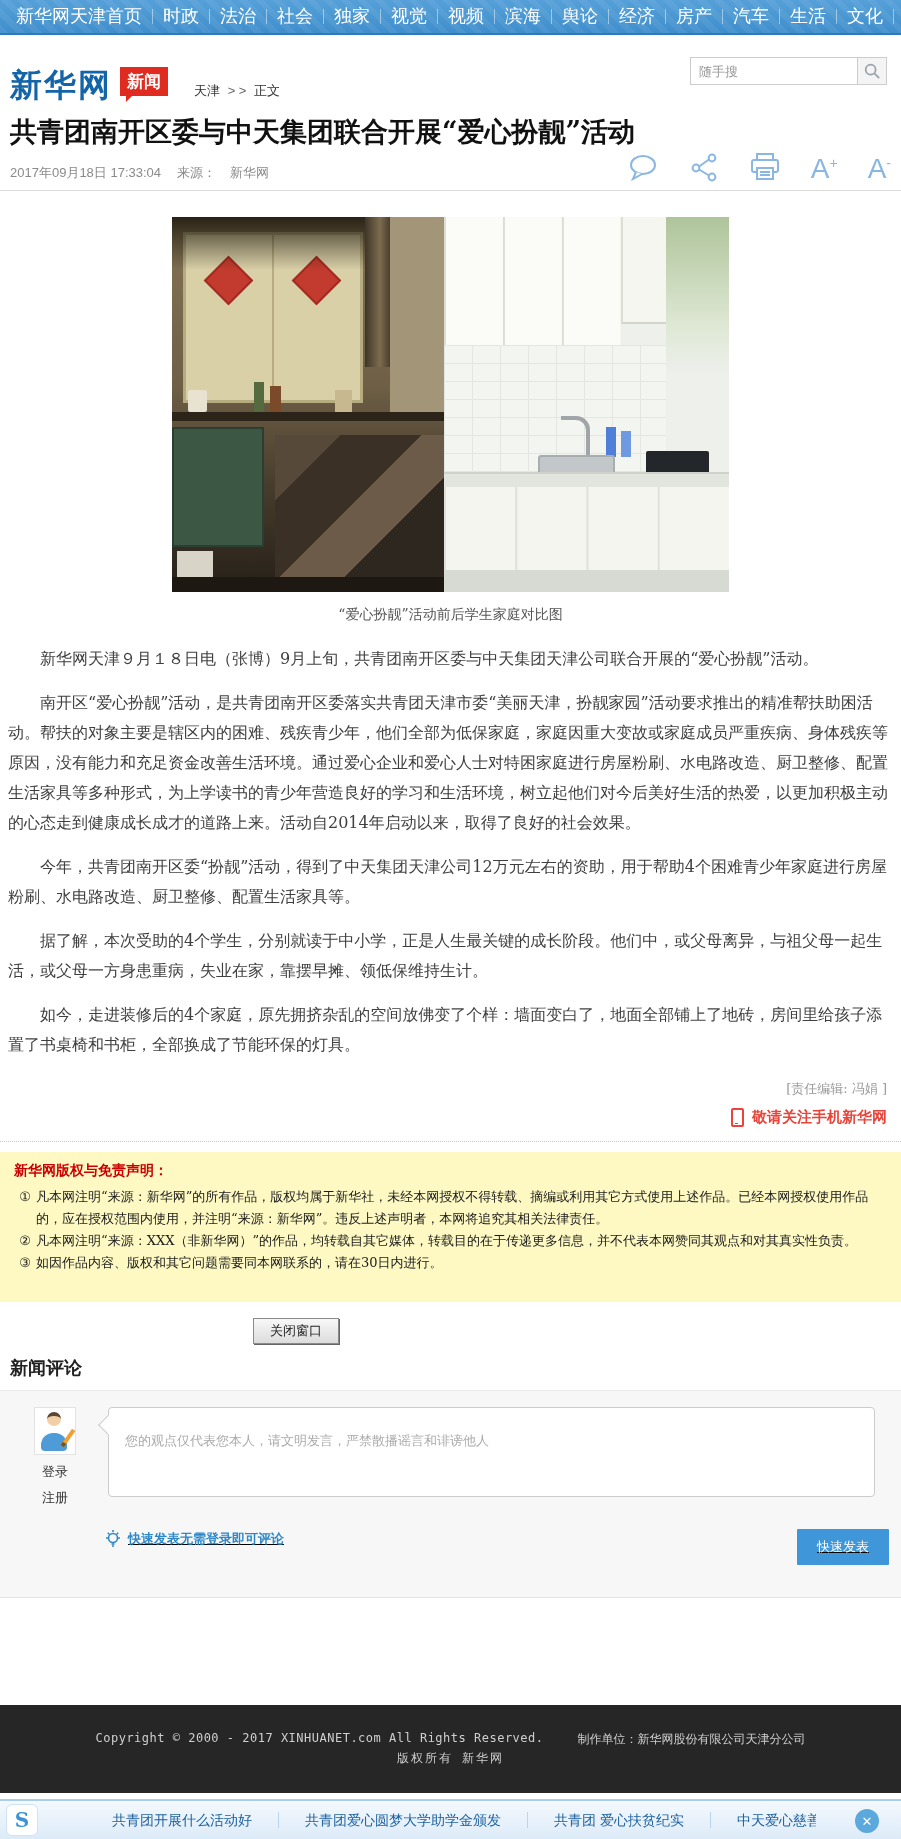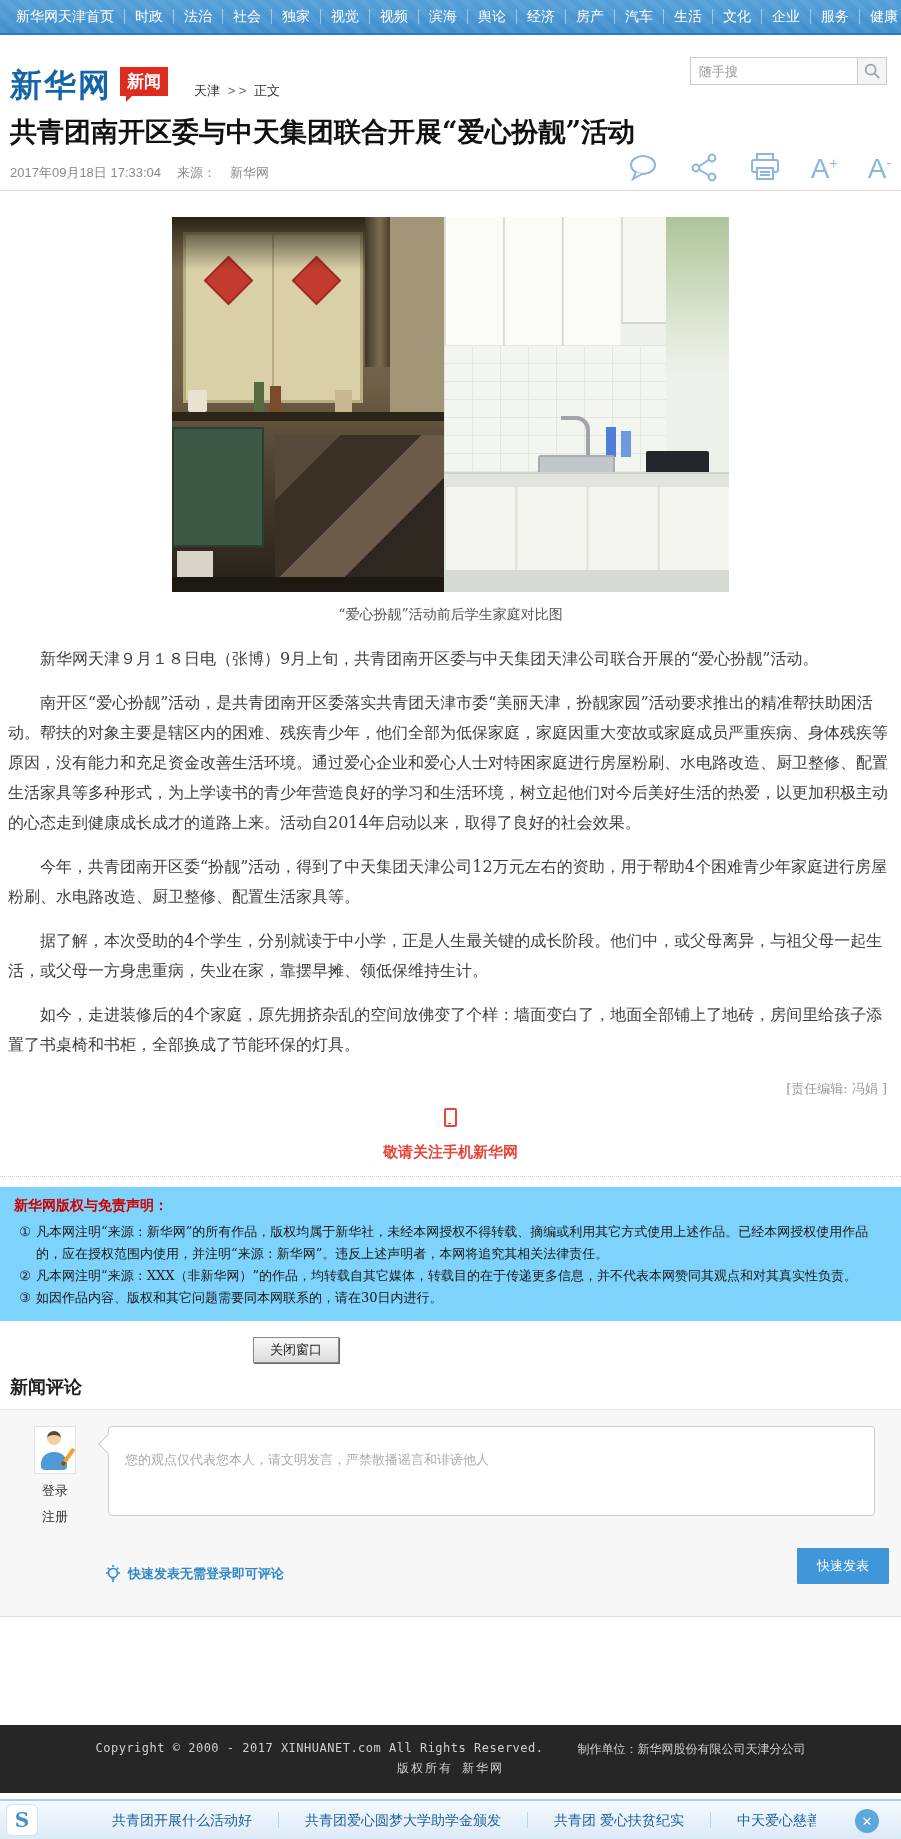--- a/index.html
+++ b/index.html
@@ -10,21 +10,21 @@
   }
   body>*{flex-shrink:0;}
   
   .topnav{
     height:33px;border-bottom:2px solid #2f7ab8;
     background:repeating-linear-gradient(45deg,rgba(255,255,255,.06) 0 6px,rgba(255,255,255,0) 6px 12px),
                linear-gradient(180deg,#55a0d8,#3f8ecc);
   }
   .topnav ul{margin:0;padding:0 6px;list-style:none;display:flex;align-items:center;height:33px;}
   .topnav li{
-    color:#fff;font-size:14px;padding:0 10px;cursor:pointer;white-space:nowrap;
+    color:#fff;font-size:18px;padding:0 10px;cursor:pointer;white-space:nowrap;
     border-right:1px solid rgba(255,255,255,.45);line-height:15px;
   }
   .topnav li:last-child{border-right:none;}
   
   .site-header{height:73px;display:flex;align-items:flex-end;padding:0 10px;box-sizing:border-box;position:relative;}
   .logo-row{display:flex;align-items:flex-end;padding-bottom:6px;}
   .logo{font-family:"DejaVu Serif","Liberation Serif",serif;font-weight:900;font-size:32px;color:#1464a8;letter-spacing:2px;line-height:34px;cursor:pointer;}
   .badge{position:relative;background:#df2b20;color:#fff;font-size:17px;font-weight:bold;padding:3px 7px;margin:0 0 6px 8px;cursor:pointer;}
   .badge::after{content:"";position:absolute;left:6px;bottom:-6px;border:4px solid transparent;border-top-color:#df2b20;border-left-color:#df2b20;}
   .crumbs{font-size:13px;color:#333;margin:0 0 2px 26px;}
@@ -97,27 +97,27 @@
   }
   
   .paragraphs{margin:20px 0 0;padding:0 8px;}
   .para{
     margin:0 0 14px;text-indent:2em;font-size:16px;line-height:30px;color:#3f3f3f;
     font-family:"DejaVu Serif","Liberation Serif",serif;
   }
   .editor{padding:6px 14px 0;text-align:right;color:#999;font-size:13px;font-family:"DejaVu Serif","Liberation Serif",serif;}
   .mobile-note{
     padding:10px 14px 0;text-align:right;color:#e8443a;font-size:15px;font-weight:bold;cursor:pointer;
-    display:flex;justify-content:flex-end;align-items:center;gap:16px;flex-direction:column;
+    display:flex;justify-content:flex-end;align-items:center;gap:8px;
   }
   .phone-icon{display:inline-block;width:9px;height:15px;border:2px solid #e8443a;border-radius:2px;position:relative;}
   .phone-icon::after{content:"";position:absolute;bottom:1px;left:2px;width:3px;height:1px;background:#e8443a;}
   .dotted{border:none;border-top:1px dotted #c9c9c9;margin:14px 0 10px;}
   
-  .disclaimer{background:#7dd3fc;padding:10px 14px 12px;font-family:"DejaVu Serif","Liberation Serif",serif;}
+  .disclaimer{background:#fef9c3;padding:10px 14px 28px;font-family:"DejaVu Serif","Liberation Serif",serif;}
   .d-title{color:#c00;font-weight:bold;font-size:14px;margin-bottom:6px;}
   .d-item{font-size:13px;line-height:22px;color:#1a1a1a;display:flex;}
   .d-num{flex:0 0 22px;text-align:center;}
   .d-text{flex:1;}
   
   .close-row{margin:16px 0 0 253px;height:30px;}
   .close-window{
     font-size:13px;color:#222;padding:3px 16px;cursor:pointer;
     background:linear-gradient(180deg,#f8f8f8,#dcdcdc);border:1px solid #8a8a8a;box-shadow:1px 1px 0 #666;
   }
@@ -136,29 +136,29 @@
   }
   .bubble::before{
     content:"";position:absolute;left:-8px;top:10px;width:13px;height:13px;background:#fff;
     border-left:1px solid #ccc;border-bottom:1px solid #ccc;transform:rotate(45deg);
   }
   .bubble textarea{
     width:100%;height:100%;border:none;resize:none;outline:none;box-sizing:border-box;
     padding:24px 16px;font-size:13px;color:#333;font-family:"Liberation Sans",sans-serif;background:transparent;
   }
   .bubble textarea::placeholder{color:#aaa;}
-  .quick-row{display:flex;align-items:flex-end;padding:22px 12px 0 104px;}
+  .quick-row{display:flex;align-items:flex-start;padding:22px 12px 0 104px;text-decoration:underline;}
   .quick-tip{display:flex;align-items:center;gap:6px;color:#2e88c8;font-size:13px;font-weight:bold;cursor:pointer;}
   .quick-submit{
     margin-left:auto;background:#3f97d9;color:#fff;border:none;font-size:13px;
     padding:9px 20px;cursor:pointer;border-radius:1px;
   }
   .grow{flex:1 1 auto;}
   
-  .site-footer{height:68px;background:#262626;color:#cfcfcf;display:flex;flex-direction:column;justify-content:center;gap:2px;}
+  .site-footer{height:88px;background:#262626;color:#cfcfcf;display:flex;flex-direction:column;justify-content:center;gap:2px;}
   .f-line1{display:flex;justify-content:center;gap:34px;font-size:12px;}
   .f-copy{font-family:"DejaVu Sans Mono","Liberation Mono",monospace;letter-spacing:.5px;}
   .f-line2{text-align:center;font-size:12px;font-family:"DejaVu Sans Mono","Liberation Mono",monospace;letter-spacing:2px;}
   
   .bottom-bar{
     margin-top:6px;height:40px;border-top:2px solid #a9cdec;
     background:linear-gradient(180deg,#f4f9fe,#dcebf8);
     display:flex;align-items:center;position:relative;padding:0 6px;box-sizing:border-box;
   }
   .sogou-box{width:30px;height:30px;background:#fff;border:1px solid #cfe3f4;border-radius:6px;display:flex;align-items:center;justify-content:center;cursor:pointer;}

